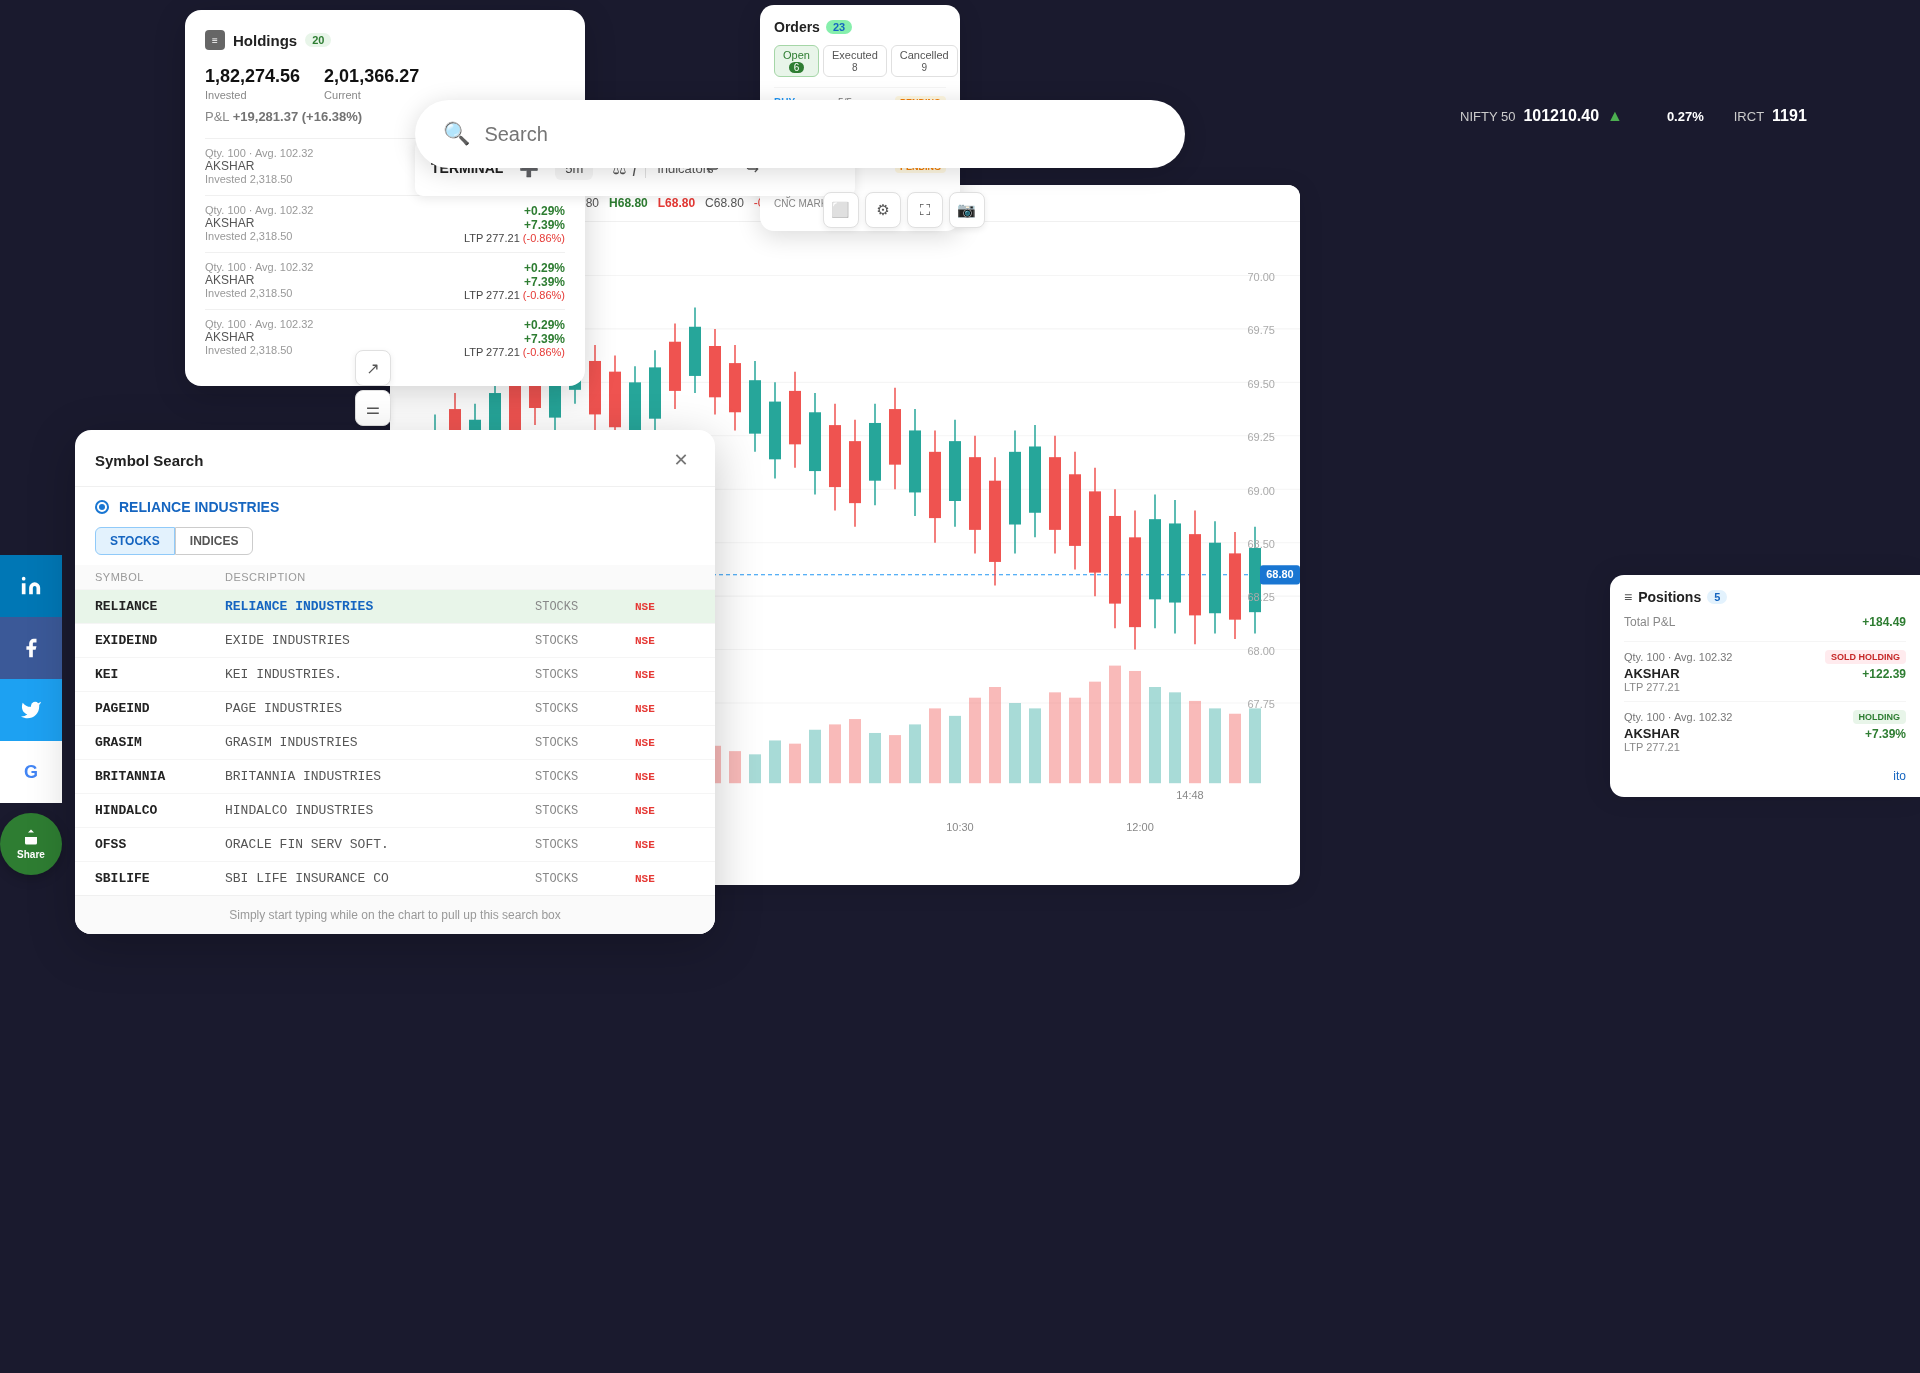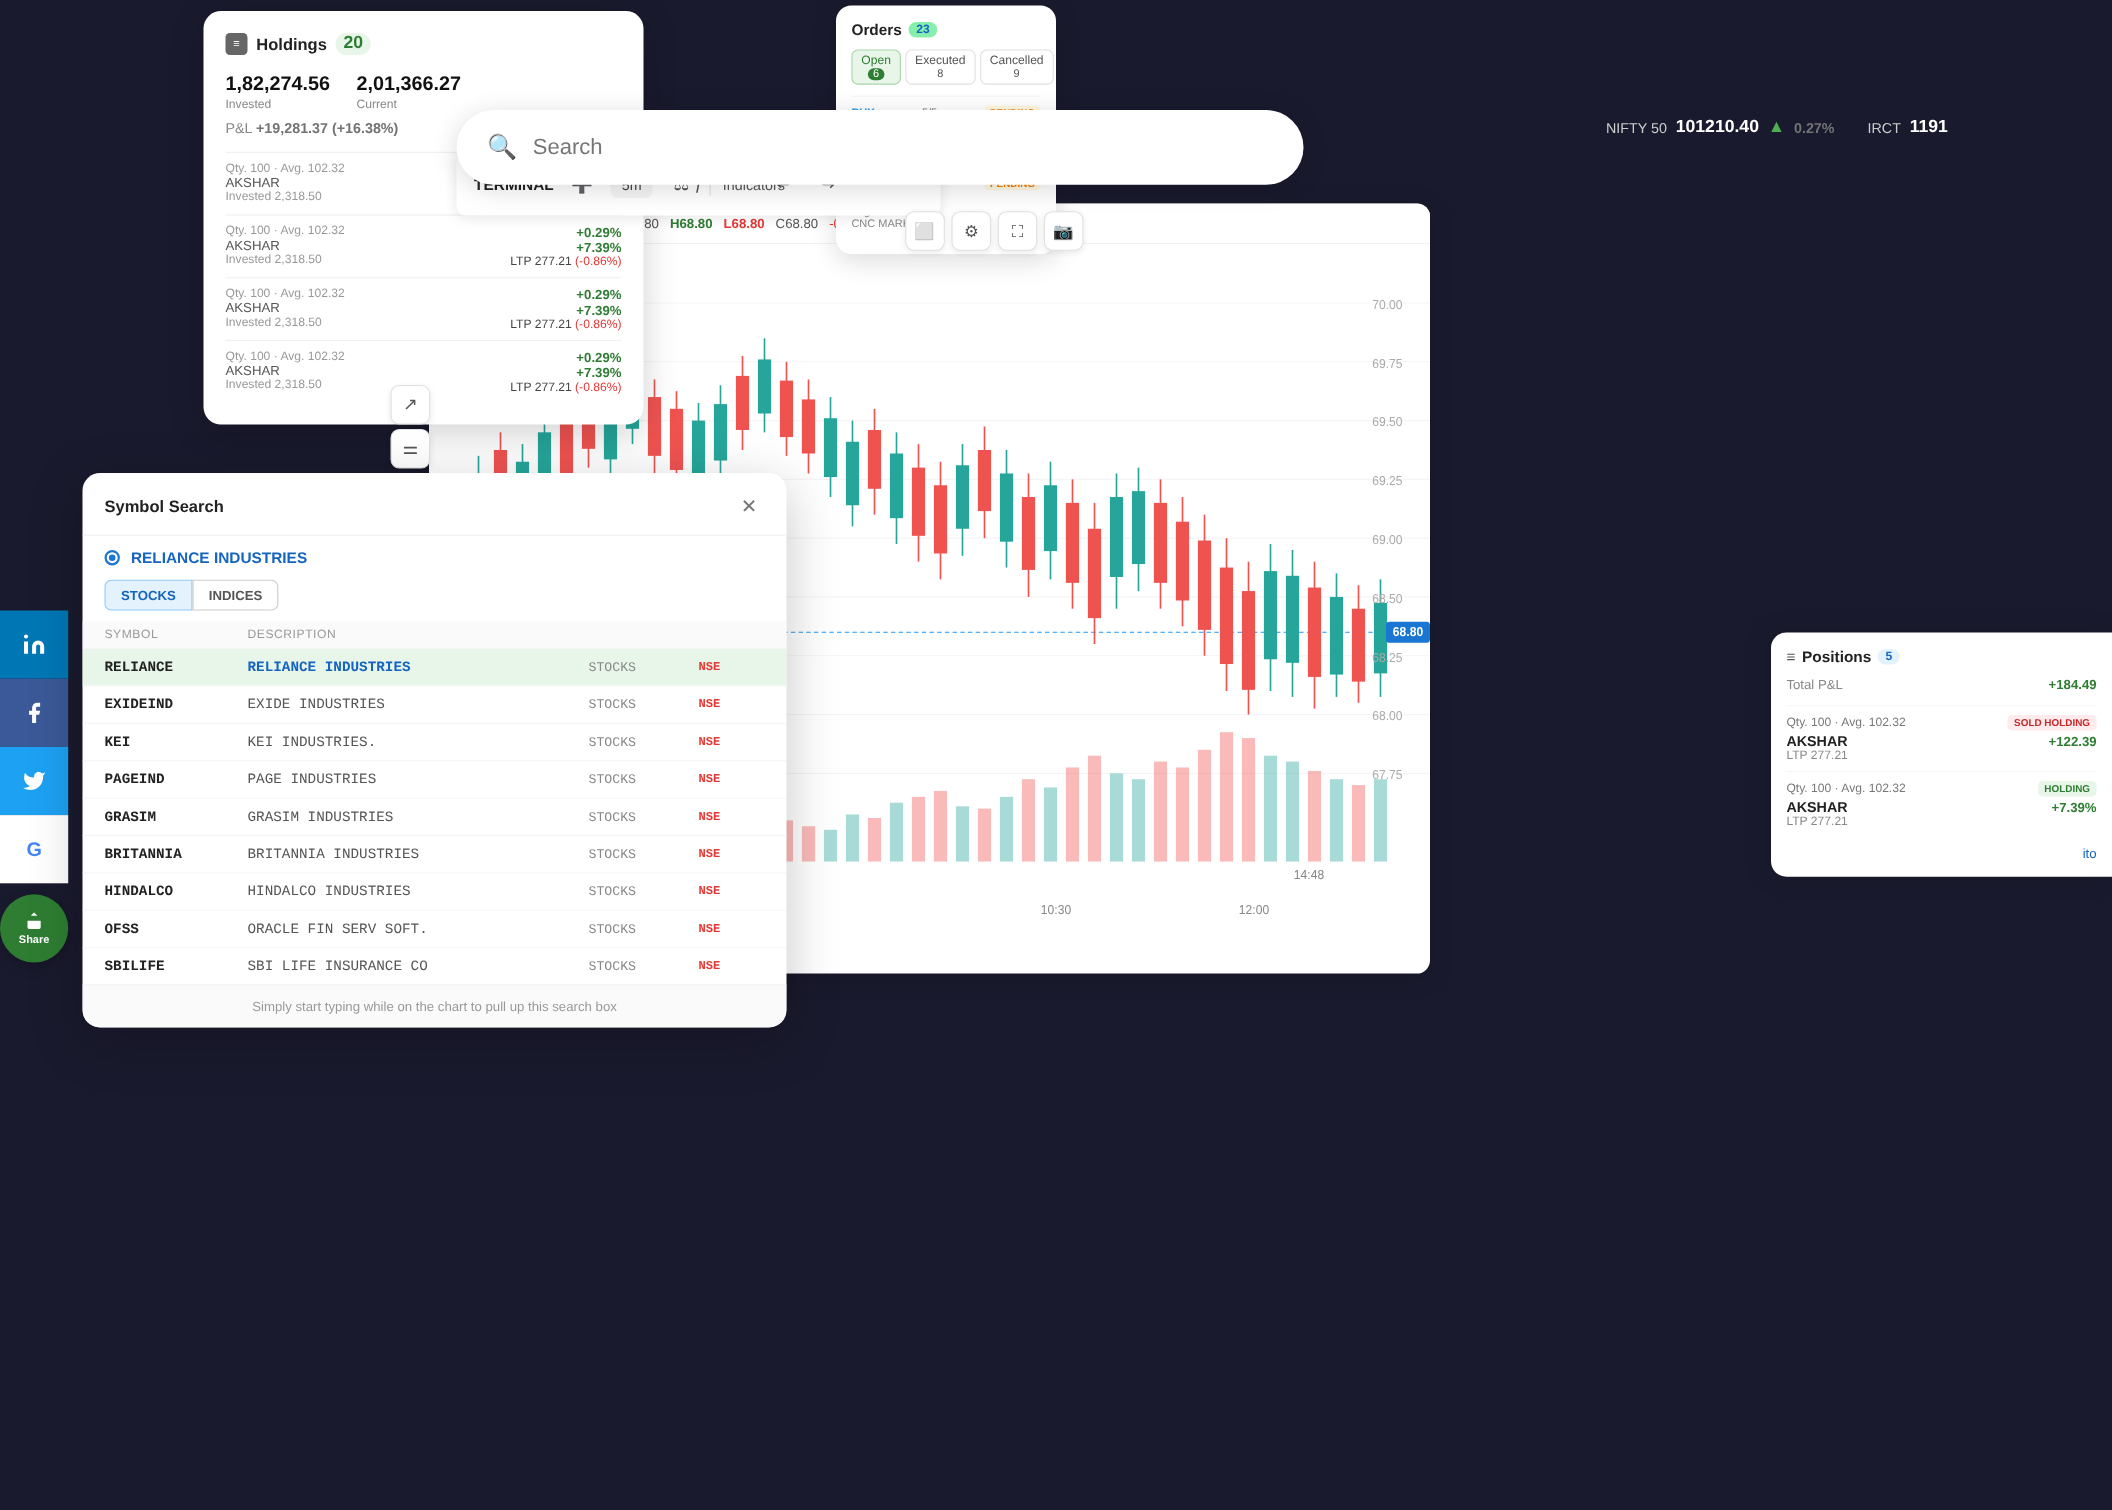--- a/index.html
+++ b/index.html
@@ -47,21 +47,21 @@
       font-size: 10px; color: #fff;
     }
     .holdings-title {
       font-size: 15px;
       font-weight: 600;
       color: #222;
     }
     .holdings-count {
       background: #e8f5e9;
       color: #2e7d32;
-      font-size: 16px;
+      font-size: 11px;
       font-weight: 700;
       border-radius: 10px;
       padding: 1px 7px;
     }
     .holdings-summary {
       display: flex;
       gap: 24px;
       margin-bottom: 8px;
     }
     .summary-item .value {
@@ -328,21 +328,21 @@
       display: flex;
       align-items: center;
       padding: 0 20px;
       gap: 30px;
       z-index: 10;
       width: 480px;
     }
     .nifty-item { display: flex; align-items: center; gap: 8px; }
     .nifty-name { font-size: 13px; color: #ccc; }
     .nifty-value { font-size: 16px; color: #fff; font-weight: 700; }
-    .nifty-change { font-size: 13px; color: #737373; font-weight: 600; }
+    .nifty-change { font-size: 13px; color: #ffffff; font-weight: 600; margin-left: 36px; }
     .nifty-arrow { color: #4caf50; font-size: 16px; }
     .chart-tool-btn {
       width: 36px; height: 36px;
       background: #fff;
       border: 1px solid #e0e0e0;
       border-radius: 8px;
       display: flex; align-items: center; justify-content: center;
       cursor: pointer;
       font-size: 15px;
       color: #555;

